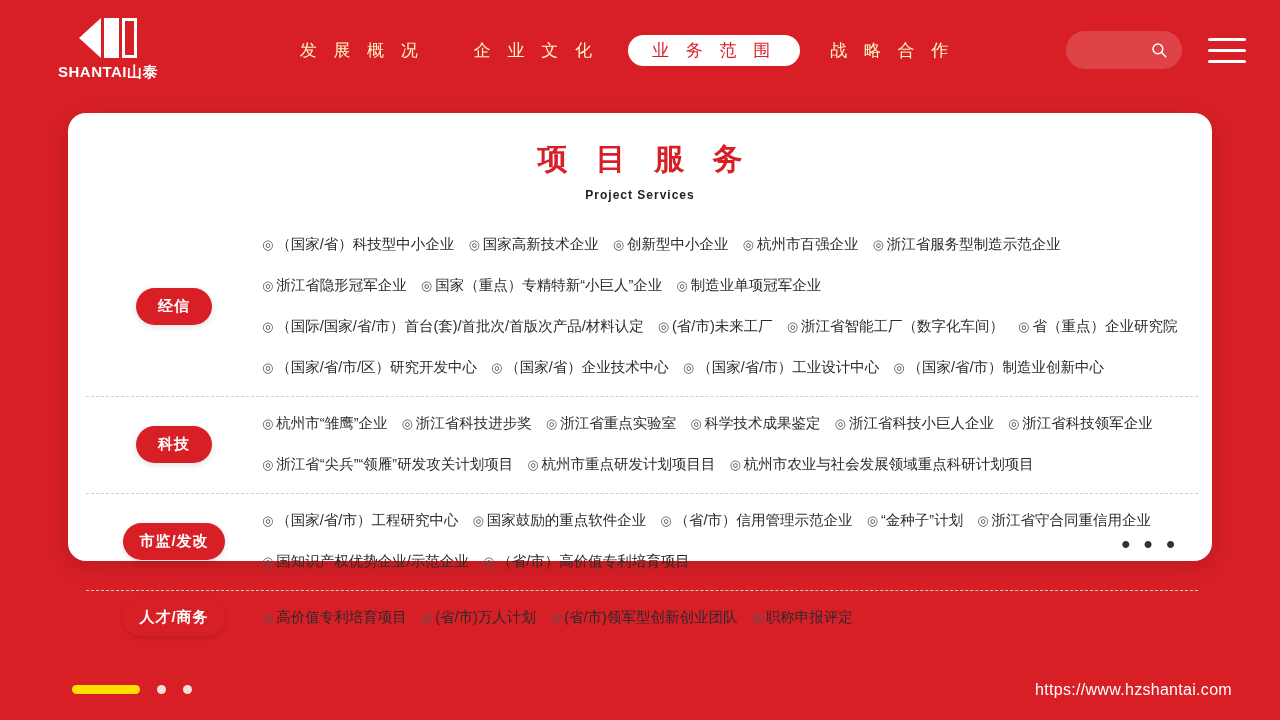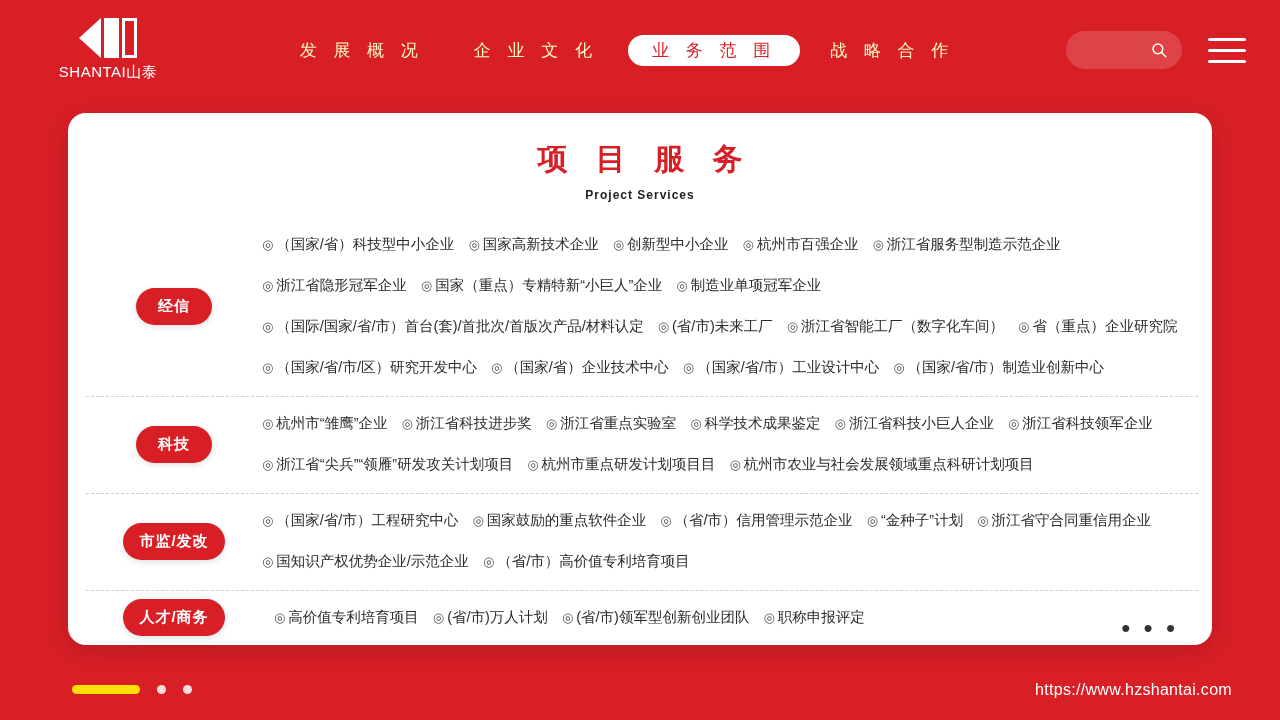--- a/index.html
+++ b/index.html
@@ -45,21 +45,21 @@
     width: 15px; height: 40px; background: #ffffff;
   }
   .logo-mark .bar2 {
     width: 15px; height: 40px;
     border: 3px solid #ffffff;
     background: transparent;
   }
   .logo-text {
     color: #ffffff;
     font-size: 15px;
-    font-weight: normal;
+    font-weight: bold;
     letter-spacing: 0.5px;
     margin-top: 5px;
     white-space: nowrap;
   }
 
   .nav {
     flex: 1;
     display: flex;
     align-items: center;
     justify-content: center;
@@ -114,21 +114,21 @@
     background: #ffffff;
     border-radius: 2px;
   }
 
   
   .card {
     position: absolute;
     left: 68px;
     top: 113px;
     width: 1144px;
-    height: 532px;
+    height: 448px;
     background: #ffffff;
     border-radius: 18px;
     box-shadow: 0 6px 22px rgba(0,0,0,0.14);
     padding: 26px 0 0 0;
   }
   .card-title {
     text-align: center;
     color: #d81f26;
     font-size: 30px;
     font-weight: bold;
@@ -147,21 +147,21 @@
   .sections {
     margin-top: 16px;
     padding: 0 14px 0 18px;
   }
   .section {
     display: flex;
     align-items: flex-start;
     padding: 6px 0 8px 0;
     border-bottom: 1px dashed #cfcfcf;
   }
-  .section:last-child { border-bottom: none; gap: 12px; }
+  .section:last-child { border-bottom: none; }
 
   .tag-wrap {
     width: 176px;
     flex: 0 0 176px;
     display: flex;
     align-items: center;
     justify-content: center;
     align-self: center;
   }
   .tag {

